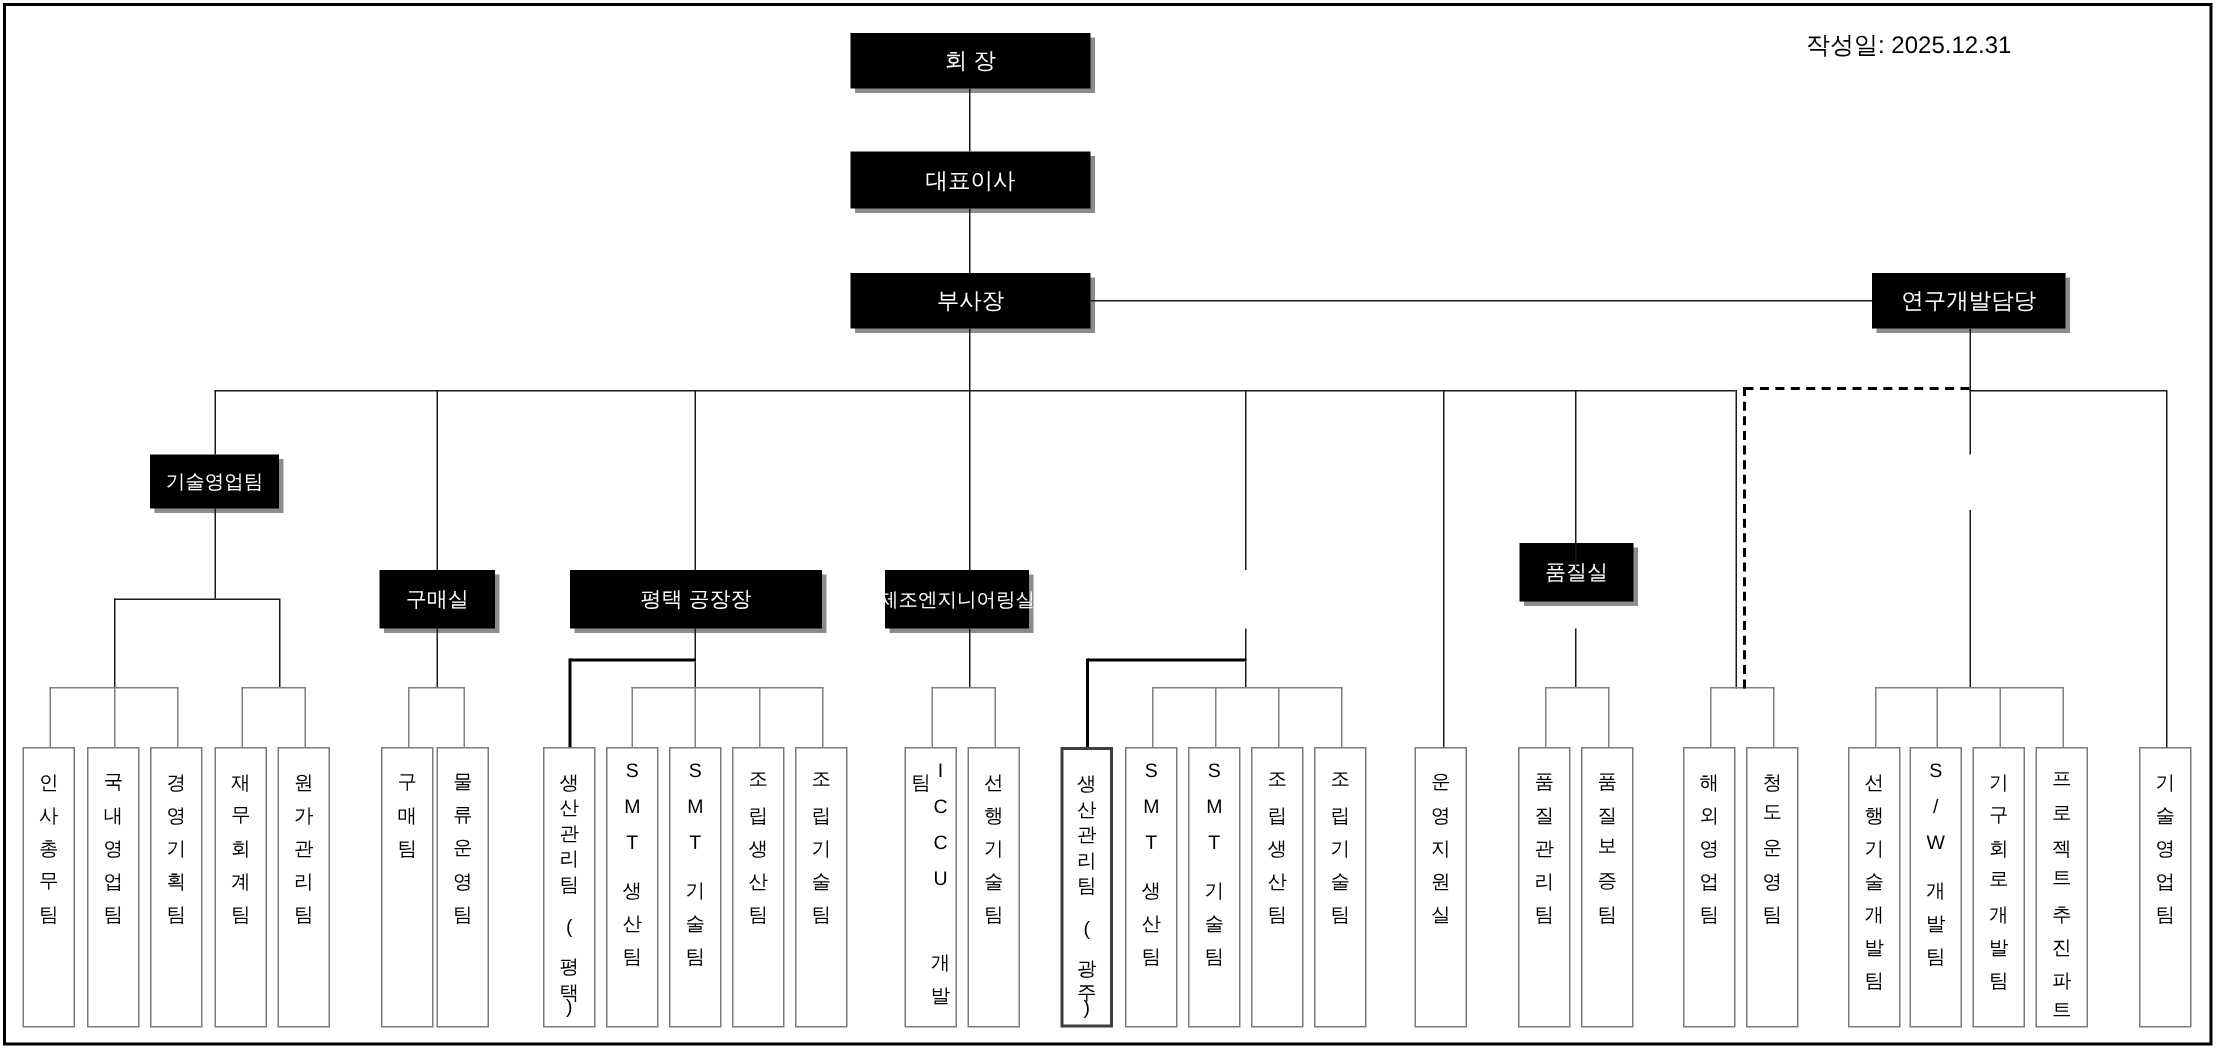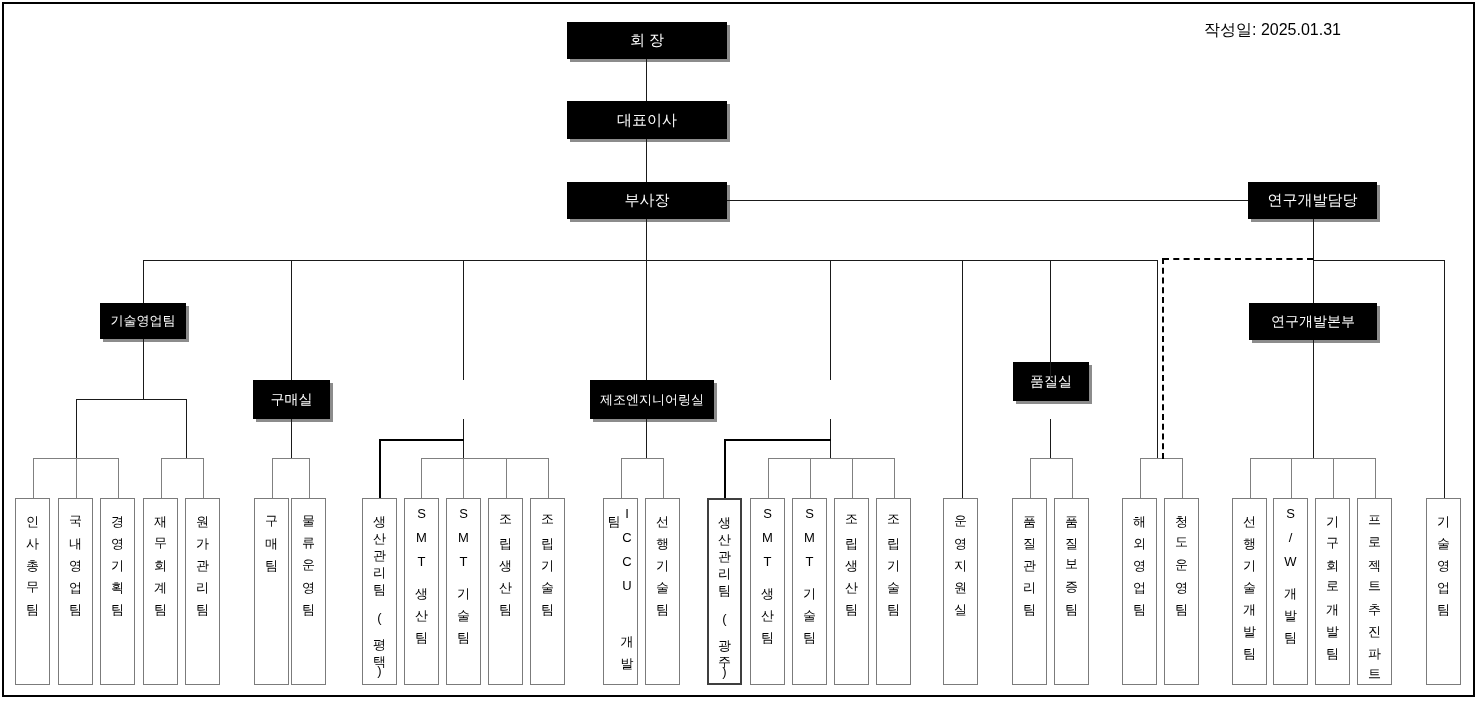--- a/index.html
+++ b/index.html
@@ -27,32 +27,32 @@
   .cl{position:absolute;background:#1a1a1a;}
   .cl.g{background:#808080;}
   .cl.k{background:#000;}
   .dash{position:absolute;}
 </style>
 </head>
 <body>
 
 <div id="canvas">
   <div id="frame"></div>
-  <div id="date">작성일: 2025.01.31</div>
+  <div id="date">작성일: 2025.12.31</div>
 
   <div class="exec" style="left:567px;top:101px;width:160px;height:38px">대표이사</div>
   <div class="exec" style="left:567px;top:22px;width:160px;height:37px">회 장</div>
   <div class="exec" style="left:1248px;top:182px;width:129px;height:37px">연구개발담당</div>
   <div class="exec" style="left:567px;top:182px;width:160px;height:37px">부사장</div>
 
   <div class="dept" style="left:100px;top:303px;width:86px;height:36px;font-size:13px">기술영업팀</div>
   <div class="dept" style="left:253px;top:380px;width:77px;height:39px">구매실</div>
-  <div class="dept small" style="left:590px;top:380px;width:124px;height:39px">제조엔지니어링실</div>
+  <div class="dept" style="left:380px;top:380px;width:168px;height:39px">평택 공장장</div>
+  <div class="dept small" style="left:590px;top:380px;width:96px;height:39px">제조엔지니어링실</div>
   <div class="dept" style="left:1013px;top:362px;width:76px;height:39px">품질실</div>
-  <div class="dept" style="left:1249px;top:303px;width:128px;height:37px">연구개발본부</div>
 
   <div class="team" style="left:15px">
       <span>인사총무팀</span>
     </div>
   <div class="team" style="left:58px">
       <span>국내영업팀</span>
     </div>
   <div class="team" style="left:100px">
       <span>경영기획팀</span>
     </div>

